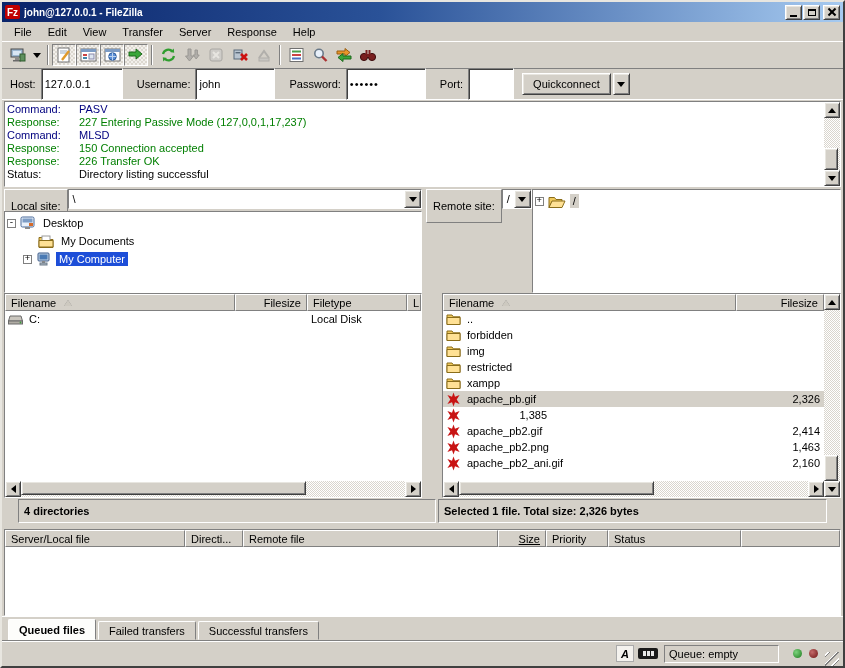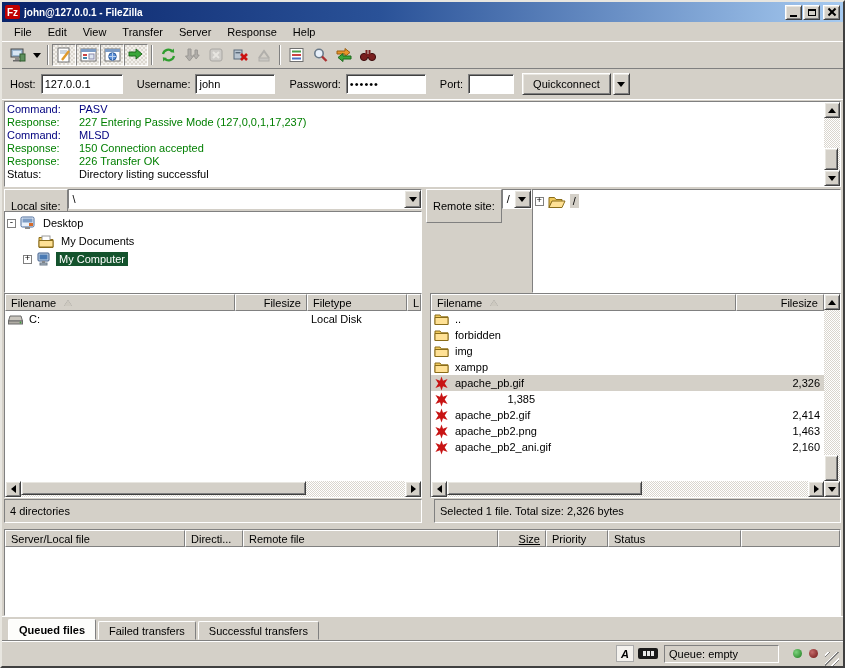--- a/index.html
+++ b/index.html
@@ -40,21 +40,21 @@
   .tbtn.narrow{width:14px;}
   .tbtn.pressed{border:1px solid;border-color:#808080 #fff #fff #808080;
     background:#e6e3dd;
     background-image:repeating-conic-gradient(#f2f0ec 0 25%,#dcd8d0 0 50%);background-size:4px 4px;}
   .tsep{width:0;height:20px;border-left:1px solid #808080;border-right:1px solid #fff;margin:0 3px;}
   .dim{opacity:.45;filter:grayscale(1);}
   
   .quickbar{height:31px;display:flex;align-items:center;padding:0 8px;flex:0 0 auto;border-bottom:1px solid #fff;}
   .qlabel{margin:0 5px 0 14px;}
   .qlabel:first-child{margin-left:0;}
-  .qinput{height:20px;background:#fff;padding:2px 3px;font:11px "Liberation Sans",sans-serif;outline:none;}
+  .qinput{height:32px;background:#fff;padding:2px 3px;font:11px "Liberation Sans",sans-serif;outline:none;}
   .qc-btn{height:22px;padding:0 10px;display:flex;align-items:center;margin-left:8px;font-size:11px;}
   .qc-arrow{width:17px;height:22px;display:flex;align-items:center;justify-content:center;margin-left:2px;}
   
   .log-wrap{height:86px;margin:1px 2px 2px;background:#fff;display:flex;flex:0 0 auto;}
   .log-lines{flex:1;padding:1px 2px;overflow:hidden;}
   .log-line{display:flex;line-height:13px;white-space:nowrap;}
   .log-label{width:72px;flex:0 0 auto;}
   .lt-command{color:#00007f;}
   .lt-response{color:#007f00;}
   .lt-status{color:#000;}
@@ -81,24 +81,24 @@
   .combo-val{flex:1;padding:0 4px;}
   .combo-btn{width:17px;height:100%;display:flex;align-items:center;justify-content:center;flex:0 0 auto;}
   .tree{flex:1;background:#fff;padding:2px 2px;overflow:hidden;}
   .titem{display:flex;align-items:center;height:18px;white-space:nowrap;}
   .indent{width:16px;flex:0 0 auto;}
   .expander{width:9px;height:9px;border:1px solid #808080;background:#fff;font-size:9px;line-height:7px;
     display:flex;align-items:center;justify-content:center;margin-right:4px;flex:0 0 auto;font-family:"Liberation Mono",monospace;}
   .exp-none{width:15px;flex:0 0 auto;}
   .ticon{margin-right:4px;flex:0 0 auto;display:flex;}
   .tlabel{padding:1px 3px;}
-  .sel-active{background:#14532d;color:#fff;}
+  .sel-active{background:#1d4ed8;color:#fff;}
   .sel-gray{background:#d4d0c8;}
   
-  .filelists{display:flex;height:205px;padding:0 2px;gap:8px;flex:0 0 auto;}
+  .filelists{display:flex;height:205px;padding:0 2px;gap:20px;flex:0 0 auto;}
   .flist{background:#fff;display:flex;flex-direction:column;overflow:hidden;}
   .flist.left{width:418px;flex:0 0 auto;}
   .flist.right{flex:1;}
   .flist-body{flex:1;display:flex;overflow:hidden;}
   .flist-main{flex:1;display:flex;flex-direction:column;overflow:hidden;}
   .fheader{display:flex;flex:0 0 auto;}
   .frows{flex:1;overflow:hidden;}
   .frow{display:flex;align-items:center;height:16px;white-space:nowrap;}
   .fcell{overflow:hidden;padding:0 4px;display:flex;align-items:center;}
   .num{justify-content:flex-end;}
@@ -106,21 +106,21 @@
   .sort-asc{width:0;height:0;border-left:4px solid transparent;border-right:4px solid transparent;border-bottom:6px solid #cdc9c0;margin-left:8px;filter:drop-shadow(0 0 0.5px #808080);}
   
   .lc-name{width:230px;}
   .lc-size{width:72px;}
   .lc-type{width:100px;}
   .lc-rest{flex:1;}
   
   .rc-name{flex:1;}
   .rc-size{width:88px;flex:0 0 auto;}
   
-  .statusrow{display:flex;height:26px;padding:1px 2px;gap:12px;flex:0 0 auto;}
+  .statusrow{display:flex;height:26px;padding:1px 16px;gap:2px;flex:0 0 auto;font-weight:bold;}
   .statusbox{border:1px solid;border-color:#808080 #fff #fff #808080;display:flex;align-items:center;padding:0 5px;}
   .statusbox.l{width:418px;flex:0 0 auto;}
   .statusbox.r{flex:1;}
   
   .queuewrap{flex:1;margin:5px 2px 0;background:#fff;display:flex;flex-direction:column;overflow:hidden;}
   .qh-1{width:180px;}
   .qh-2{width:58px;}
   .qh-3{width:255px;}
   .qh-4{width:48px;justify-content:flex-end;text-decoration:underline;}
   .qh-5{width:62px;}
@@ -501,20 +501,30 @@
               <div class="fcell rc-name">img</div>
               <div class="fcell num rc-size"></div>
             </div>
             <div class="frow">
               <span class="ficon">
                   <svg width="15" height="12" viewBox="0 0 15 12">
                     <path d="M1 2 h5 l1.3 1.8 H14 v7.7 H1 z" fill="#f0c95c" stroke="#8a6d1a"></path>
                     <path d="M1 4.5 h13 v7 H1 z" fill="#ffe195" stroke="#8a6d1a"></path>
                   </svg>
                 </span>
+              <div class="fcell rc-name">restricted</div>
+              <div class="fcell num rc-size"></div>
+            </div>
+            <div class="frow">
+              <span class="ficon">
+                  <svg width="15" height="12" viewBox="0 0 15 12">
+                    <path d="M1 2 h5 l1.3 1.8 H14 v7.7 H1 z" fill="#f0c95c" stroke="#8a6d1a"></path>
+                    <path d="M1 4.5 h13 v7 H1 z" fill="#ffe195" stroke="#8a6d1a"></path>
+                  </svg>
+                </span>
               <div class="fcell rc-name">xampp</div>
               <div class="fcell num rc-size"></div>
             </div>
             <div class="frow sel-gray">
               <span class="ficon">
                   <svg width="15" height="15" viewBox="0 0 16 16">
                     <path d="M8 0.5 L9.6 5 L14.5 3.2 L11.4 8 L14.5 12.8 L9.6 11 L8 15.5 L6.4 11 L1.5 12.8 L4.6 8 L1.5 3.2 L6.4 5 Z" fill="#c81414"></path>
                   </svg>
                 </span>
               <div class="fcell rc-name">apache_pb.gif</div>

